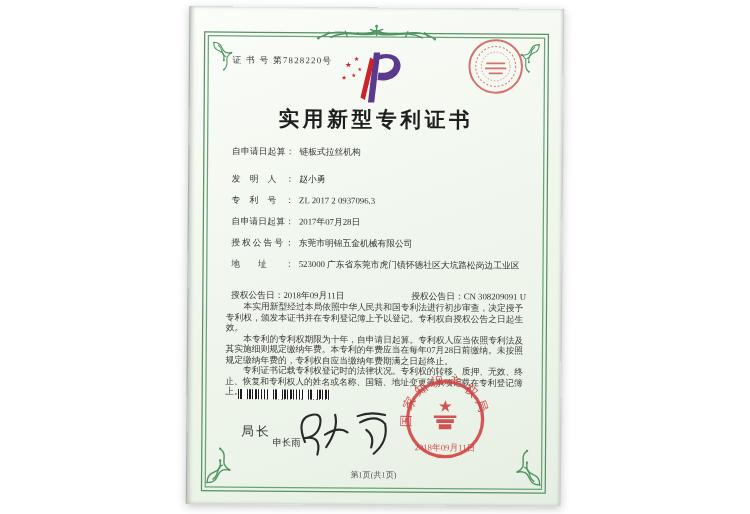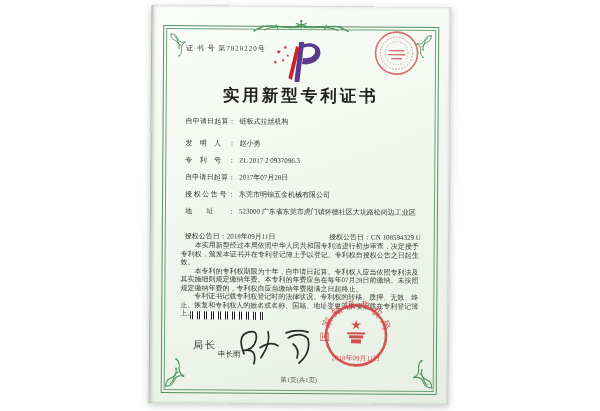--- a/index.html
+++ b/index.html
@@ -176,21 +176,21 @@
       <div class="row r5">
         <span class="flabel">授权公告号：</span>
         <span class="fvalue">东莞市明锦五金机械有限公司</span>
       </div>
       <div class="row r6">
         <span class="flabel">地址：</span>
         <span class="fvalue">523000 广东省东莞市虎门镇怀德社区大坑路松岗边工业区</span>
       </div>
       <div class="grant">
         <span><span>授权公告日：</span><span>2018年09月11日</span></span>
-        <span><span>授权公告日：</span><span>CN 108594329 U</span></span>
+        <span><span>授权公告日：</span><span>CN 308209091 U</span></span>
       </div>
     </div>
 
     <div class="paras">
       <p>本实用新型经过本局依照中华人民共和国专利法进行初步审查，决定授予专利权，颁发本证书并在专利登记簿上予以登记。专利权自授权公告之日起生效。</p>
       <p>本专利的专利权期限为十年，自申请日起算。专利权人应当依照专利法及其实施细则规定缴纳年费。本专利的年费应当在每年07月28日前缴纳。未按照规定缴纳年费的，专利权自应当缴纳年费期满之日起终止。</p>
       <p>专利证书记载专利权登记时的法律状况。专利权的转移、质押、无效、终止、恢复和专利权人的姓名或名称、国籍、地址变更等事项记载在专利登记簿上。</p>
     </div>
 
     <div class="barcode"></div>

